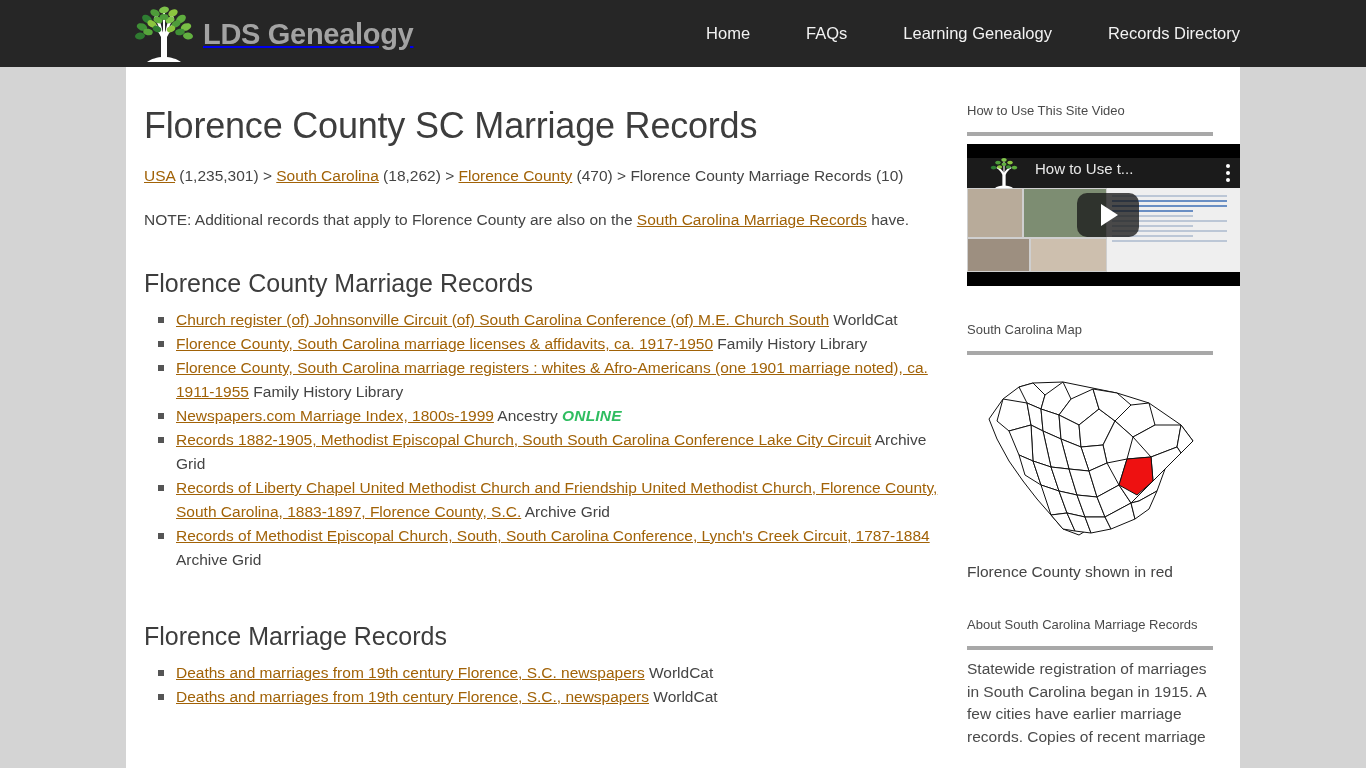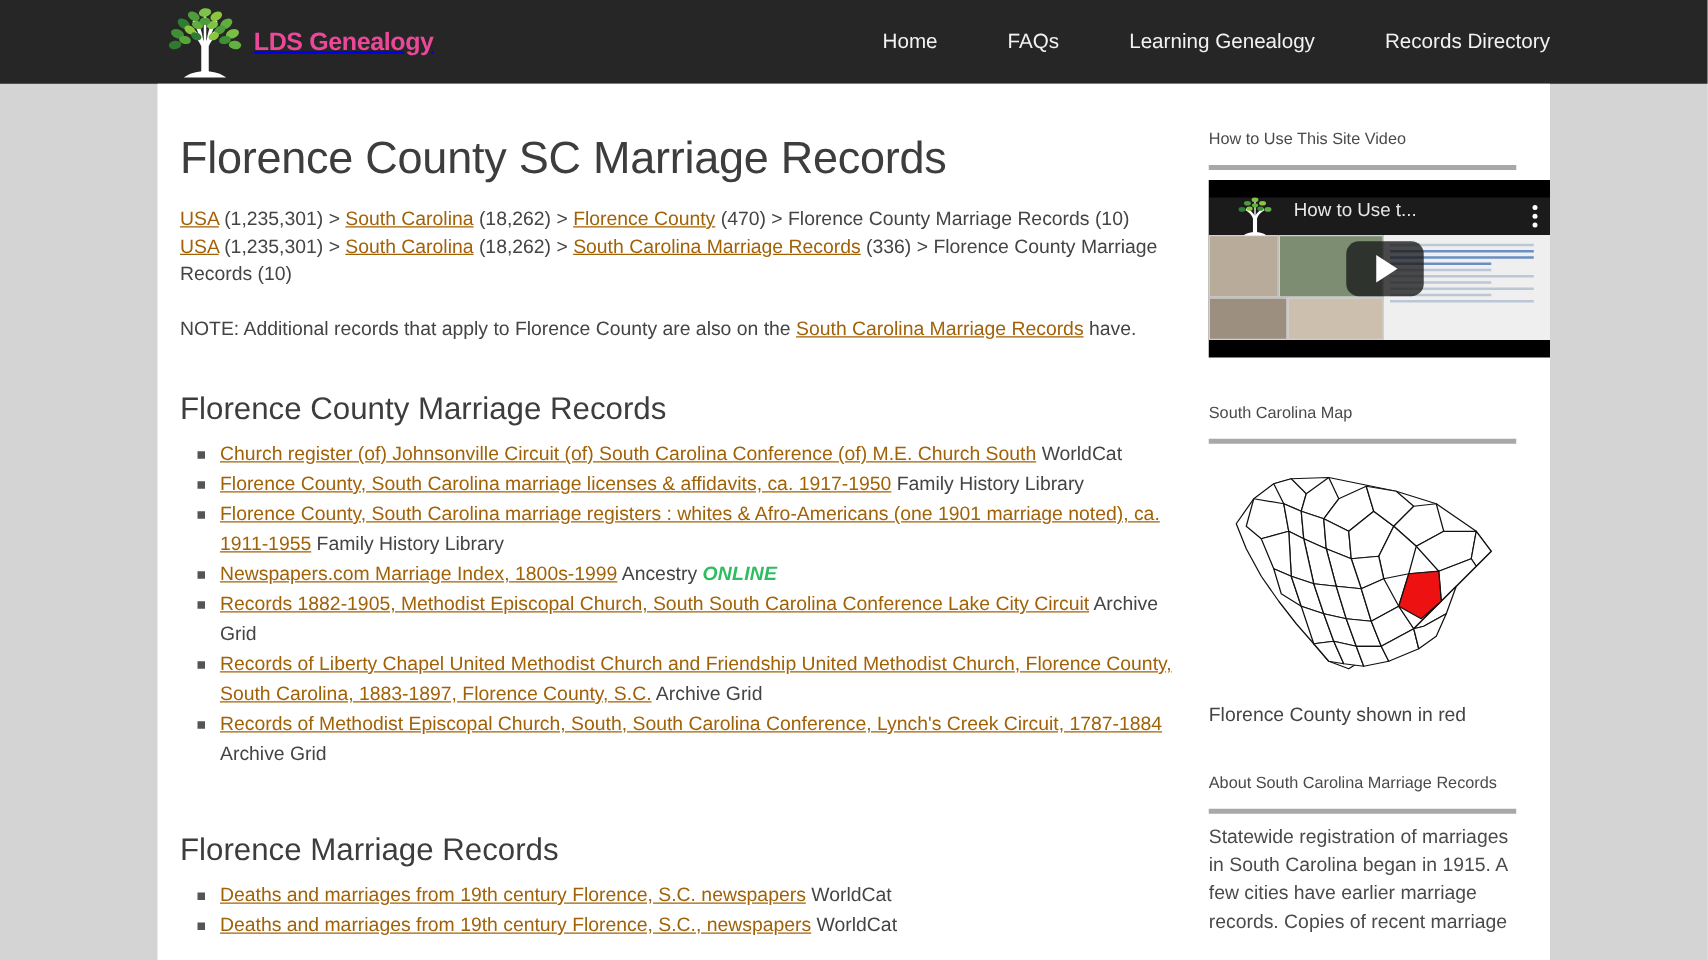--- a/index.html
+++ b/index.html
@@ -17,22 +17,22 @@
     width: 1366px; height: 67px;
     background: #262626;
   }
   .brand {
     position: absolute; left: 133px; top: 4px;
     display: flex; align-items: center; gap: 8px;
     height: 60px;
   }
   .brand-logo { width: 62px; height: 58px; display: block; }
   .brand-name {
-    color: #ec4899;
-    font-size: 20px;
+    color: #a3a3a3;
+    font-size: 29px;
     font-weight: bold;
     letter-spacing: -0.3px;
     white-space: nowrap;
   }
   .mainnav {
     position: absolute; right: 126px; top: 0;
     height: 67px;
     display: flex; align-items: center; gap: 0;
   }
   .mainnav a {
@@ -269,23 +269,20 @@
 
 <div class="page">
 
   <div class="maincol">
 
     <h1 class="page-title">Florence County SC Marriage Records</h1>
 
     <div class="crumbs">
       <div>
         <a href="#">USA</a><span> (1,235,301) &gt; </span><a href="#">South Carolina</a><span> (18,262) &gt; </span><a href="#">Florence County</a><span> (470) &gt; Florence County Marriage Records (10)</span>
-      </div>
-      <div>
-        <a href="#">USA</a><span> (1,235,301) &gt; </span><a href="#">South Carolina</a><span> (18,262) &gt; </span><a href="#">South Carolina Marriage Records</a><span> (336) &gt; Florence County Marriage Records (10)</span>
       </div>
     </div>
 
     <p class="note"><span>NOTE: Additional records that apply to Florence County are also on the </span><a href="#">South Carolina Marriage Records</a><span> have.</span></p>
 
     <h2 class="section-title">Florence County Marriage Records</h2>
 
     <ul class="rec-list">
       <li><a href="#">Church register (of) Johnsonville Circuit (of) South Carolina Conference (of) M.E. Church South</a><span> WorldCat</span></li>
       <li><a href="#">Florence County, South Carolina marriage licenses &amp; affidavits, ca. 1917-1950</a><span> Family History Library</span></li>

